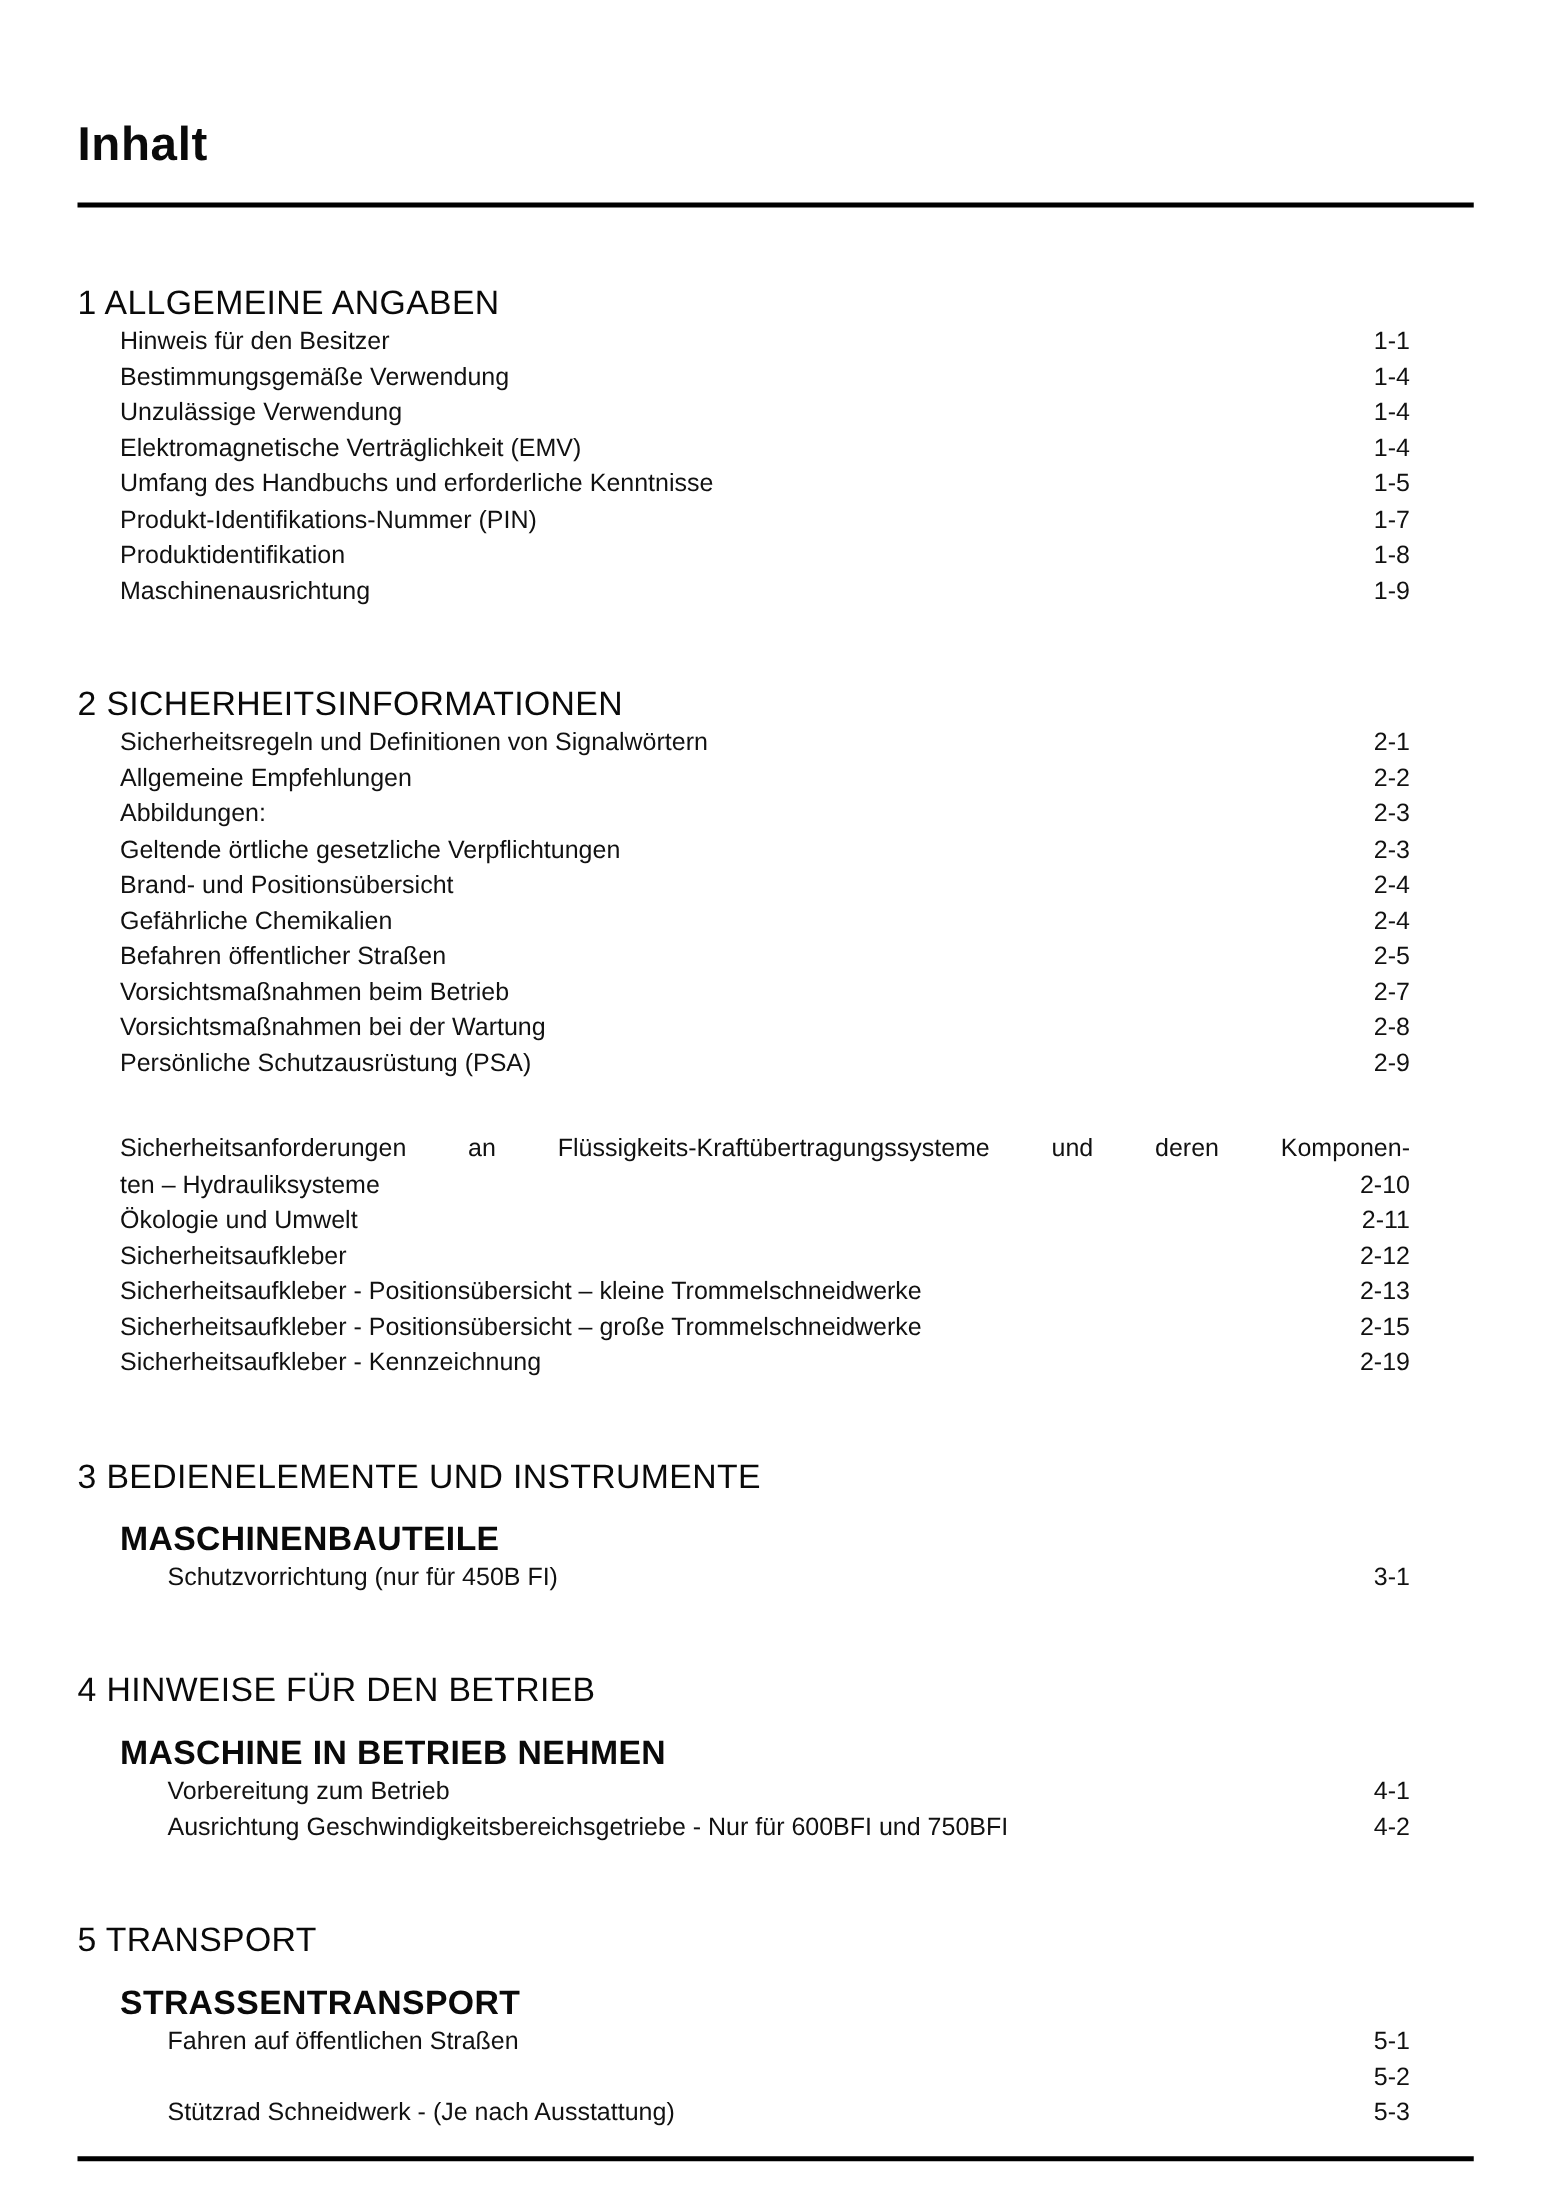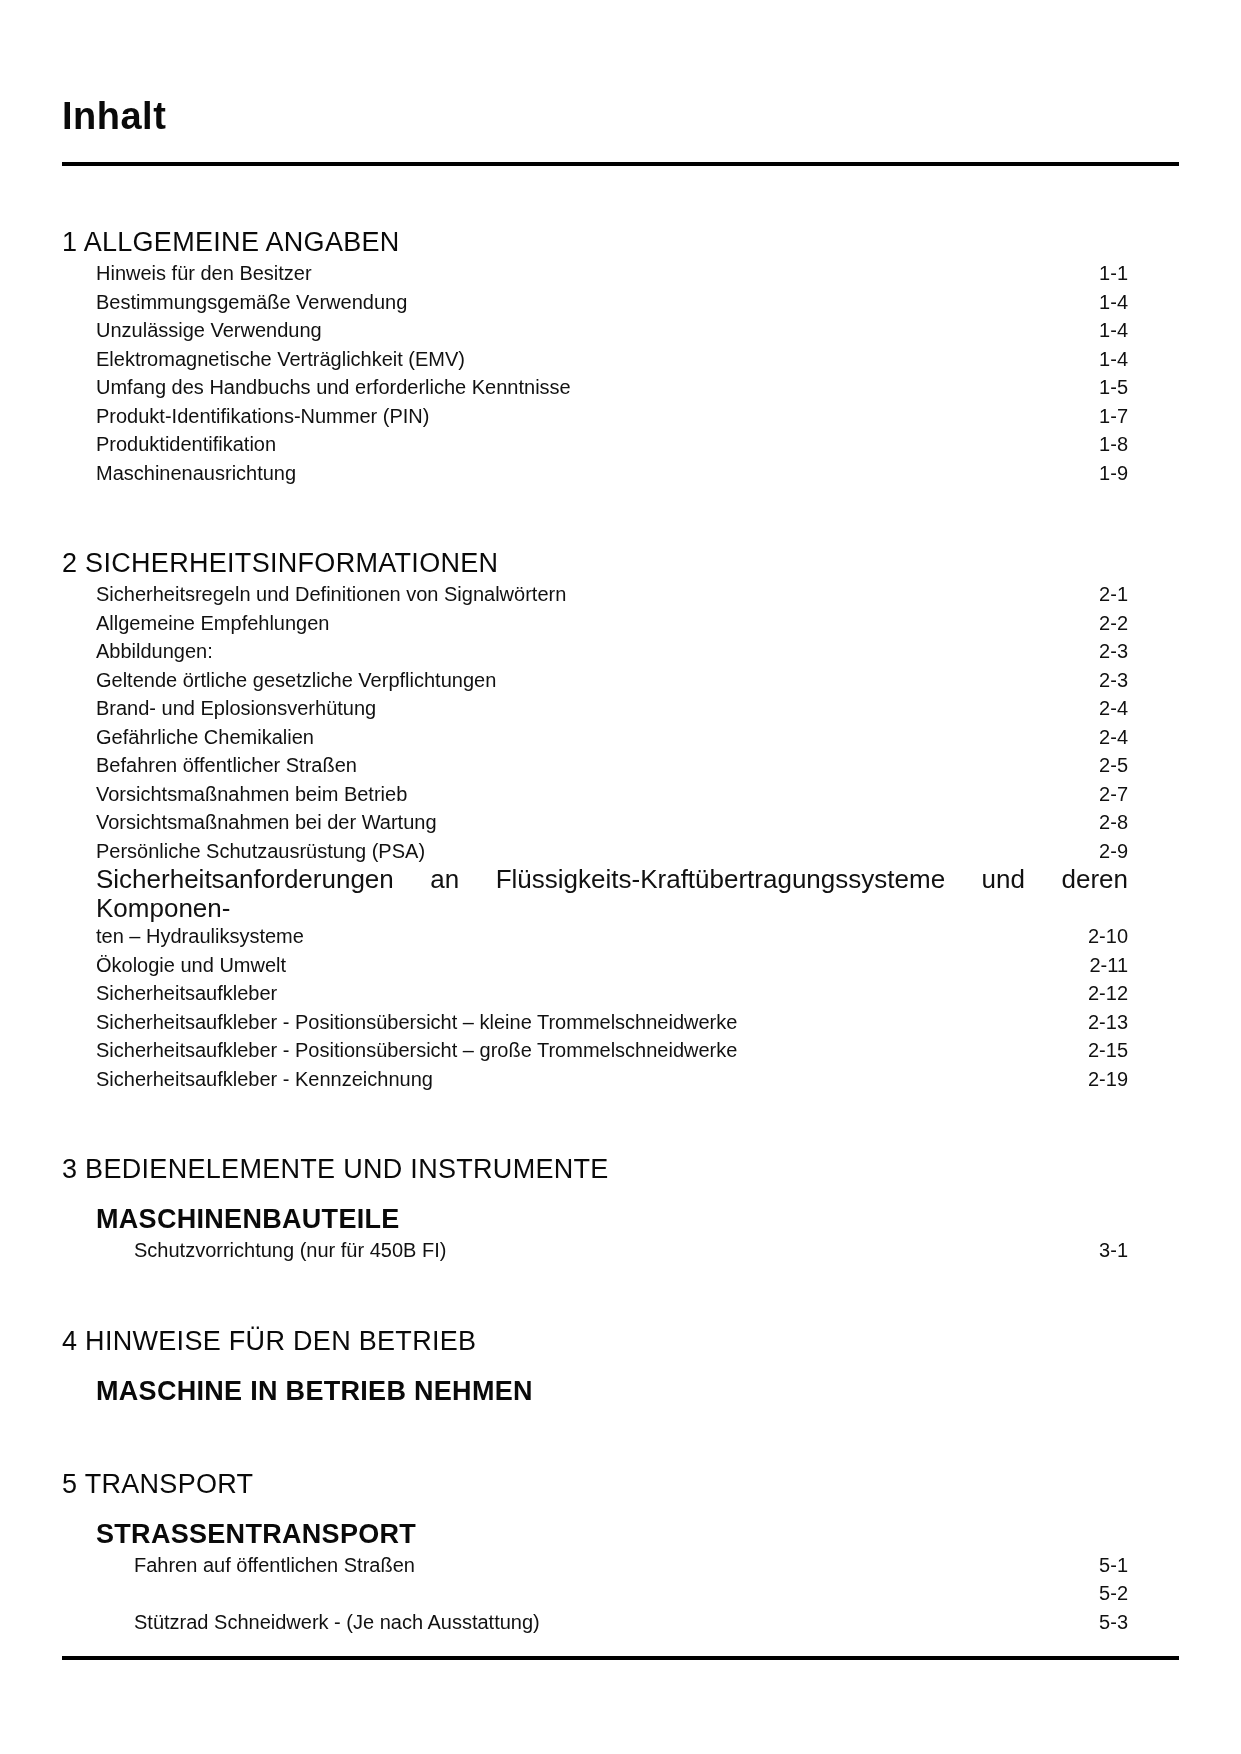--- a/index.html
+++ b/index.html
@@ -35,22 +35,22 @@
   .toc-label { white-space:nowrap; }
   .toc-leader {
     flex:1 1 auto; min-width:14px; margin:0 3px 0 4px;
     background-image:radial-gradient(circle, #161616 1.5px, rgba(0,0,0,0) 1.9px);
     background-size:9.5px 9.5px;
     background-repeat:repeat-x;
     background-position:left 2px bottom 7px;
   }
   .toc-page { white-space:nowrap; }
   .wrap-line {
-    font-size:26px; line-height:28.5px; margin-left:34px;
-    text-align:justify; text-align-last:justify;
+    font-size:20px; line-height:28.5px; margin-left:34px;
+    text-align:justify; text-align-last:justify;margin-top:40px;
   }
 </style>
 </head>
 <body>
 
 <div class="doc">
   <div class="titlebar">
     <h1 class="page-title">Inhalt</h1>
   </div>
   <div class="rule"></div>
@@ -115,21 +115,21 @@
           <span class="toc-label">Abbildungen:</span>
           <span class="toc-leader"></span>
           <span class="toc-page">2-3</span>
         </div>
         <div class="toc-row">
           <span class="toc-label">Geltende örtliche gesetzliche Verpflichtungen</span>
           <span class="toc-leader"></span>
           <span class="toc-page">2-3</span>
         </div>
         <div class="toc-row">
-          <span class="toc-label">Brand- und Eplosionsverhütung</span>
+          <span class="toc-label">Brand- und Positionsübersicht</span>
           <span class="toc-leader"></span>
           <span class="toc-page">2-4</span>
         </div>
         <div class="toc-row">
           <span class="toc-label">Gefährliche Chemikalien</span>
           <span class="toc-leader"></span>
           <span class="toc-page">2-4</span>
         </div>
         <div class="toc-row">
           <span class="toc-label">Befahren öffentlicher Straßen</span>
@@ -192,20 +192,32 @@
           <div class="toc-row">
             <span class="toc-label">Schutzvorrichtung (nur für 450B FI)</span>
             <span class="toc-leader"></span>
             <span class="toc-page">3-1</span>
           </div>
         </div>
       </section>
       <section class="toc-section">
         <h2 class="sec-head">4 HINWEISE FÜR DEN BETRIEB</h2>
         <h3 class="sub-head">MASCHINE IN BETRIEB NEHMEN</h3>
+        <div class="sub">
+          <div class="toc-row">
+            <span class="toc-label">Vorbereitung zum Betrieb</span>
+            <span class="toc-leader"></span>
+            <span class="toc-page">4-1</span>
+          </div>
+          <div class="toc-row">
+            <span class="toc-label">Ausrichtung Geschwindigkeitsbereichsgetriebe - Nur für 600BFI und 750BFI</span>
+            <span class="toc-leader"></span>
+            <span class="toc-page">4-2</span>
+          </div>
+        </div>
       </section>
       <section class="toc-section">
         <h2 class="sec-head">5 TRANSPORT</h2>
         <h3 class="sub-head">STRASSENTRANSPORT</h3>
         <div class="sub">
           <div class="toc-row">
             <span class="toc-label">Fahren auf öffentlichen Straßen</span>
             <span class="toc-leader"></span>
             <span class="toc-page">5-1</span>
           </div>

